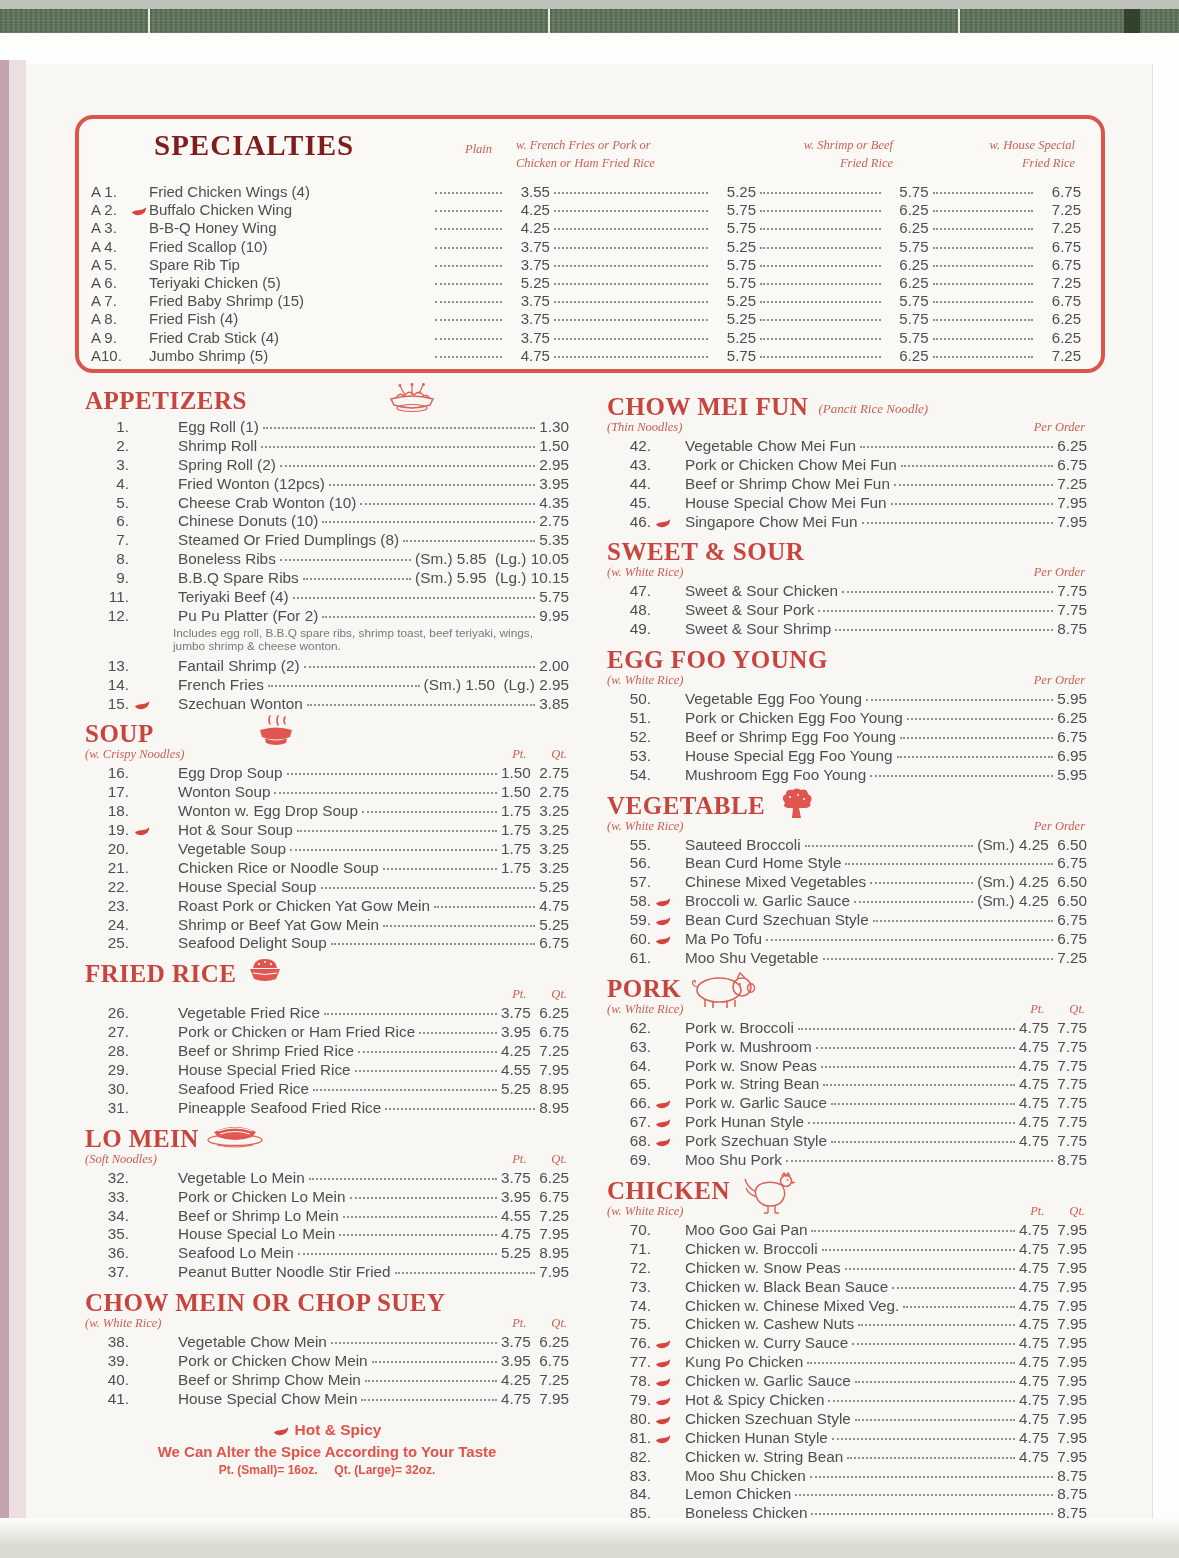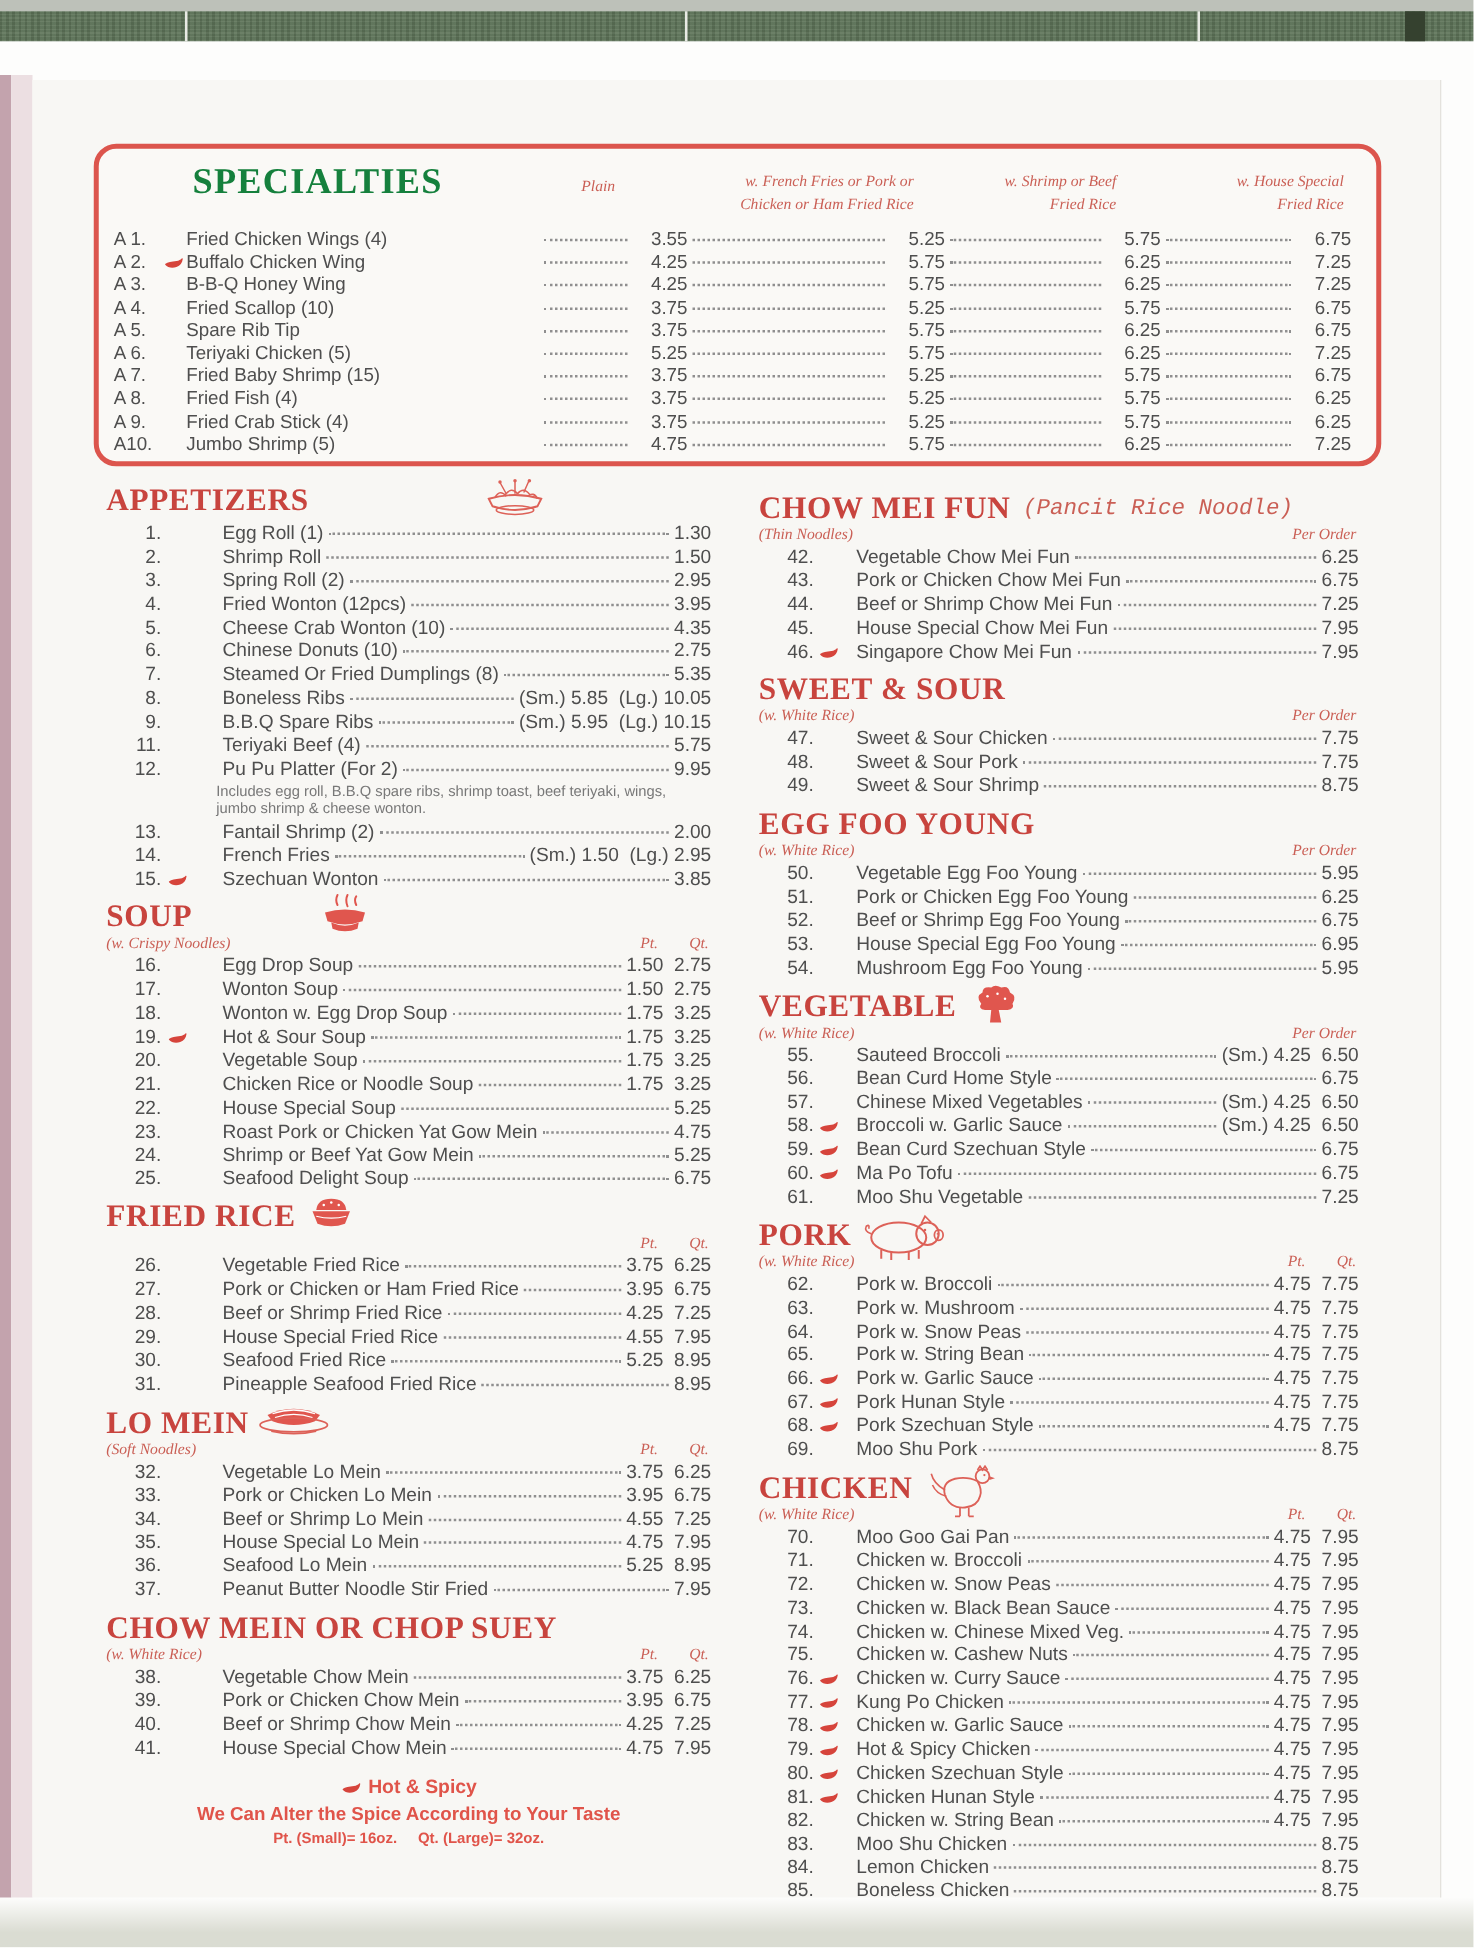--- a/index.html
+++ b/index.html
@@ -15,44 +15,44 @@
   .bottom-band{position:absolute;left:0;top:1518px;width:1179px;height:40px;
      background:linear-gradient(to bottom,rgba(226,229,220,0),#dadcd2 70%);}
   .pink1{position:absolute;left:0;top:60px;width:9px;height:1458px;background:#c3a3ad;}
   .pink2{position:absolute;left:9px;top:60px;width:17px;height:1458px;background:#ecdfe2;}
   .paper{position:absolute;left:26px;top:64px;width:1126px;height:1454px;background:#f8f7f4;
      border-right:1px solid #e4e2dd;}
   
   .spec-box{position:absolute;left:49px;top:51px;width:1022px;height:250px;
      border:4px solid #dc554d;border-radius:18px;background:#faf9f6;}
   .spec-title{position:absolute;left:75px;top:10px;font-family:"Liberation Serif","DejaVu Serif",serif;
-     font-weight:bold;font-size:29px;color:#15803d;letter-spacing:1px;}
+     font-weight:bold;font-size:29px;color:#7f1d1d;letter-spacing:1px;}
   .spec-col{position:absolute;font-family:"Liberation Serif","DejaVu Serif",serif;font-style:italic;
      font-size:12.5px;color:#ca5f55;line-height:1.4;white-space:pre-line;}
   .spec-col.c0{left:386px;top:22px;width:70px;text-align:left;}
-  .spec-col.c1{right:370px;top:18px;width:215px;text-align:right;}
+  .spec-col.c1{right:370px;top:18px;width:215px;text-align:left;}
   .spec-col.c2{right:208px;top:18px;width:150px;text-align:right;}
   .spec-col.c3{right:26px;top:18px;width:160px;text-align:right;}
   .spec-rows{position:absolute;left:12px;right:20px;top:64px;}
   .srow{display:flex;align-items:baseline;height:18.2px;font-size:15px;color:#4e4e4e;}
   .srow .num{flex:none;width:40px;white-space:pre;}
   .srow .chili-slot{flex:none;width:18px;position:relative;top:1px;}
   .srow .name{flex:none;width:282px;white-space:nowrap;}
   .srow .p{flex:none;width:44px;text-align:right;white-space:pre;}
   .dots{flex:1;border-bottom:2px dotted #8f8f8f;margin:0 4px;transform:translateY(-3px);min-width:8px;}
   .srow .d1{flex:1.0;} .srow .d2{flex:2.3;} .srow .d3{flex:1.8;} .srow .d4{flex:1.5;}
   
   .col{position:absolute;}
   .col-left{left:59px;top:324px;width:484px;}
   .col-right{left:581px;top:330px;width:480px;}
   .section{position:relative;margin-bottom:8px;}
   .sec-head{display:flex;align-items:flex-end;}
   .sec-title{font-family:"Liberation Serif","DejaVu Serif",serif;font-weight:bold;font-size:25px;
      line-height:26px;color:#c8443e;letter-spacing:.5px;white-space:nowrap;}
-  .sec-suffix{font-family:Liberation Mono, monospace;font-style:italic;font-size:18px;
+  .sec-suffix{font-family:Liberation Serif, serif;font-style:italic;font-size:13px;
      color:#ca5f55;margin-left:10px;padding-bottom:3px;white-space:nowrap;}
   .sec-icon{position:absolute;top:-6px;}
   .sub-row{display:flex;justify-content:space-between;align-items:flex-end;min-height:15px;margin:0 0 2px;}
   .sec-sub,.price-head{font-family:"Liberation Serif","DejaVu Serif",serif;font-style:italic;
      font-size:12.5px;color:#ca5f55;}
   .price-head{white-space:pre;margin-right:2px;margin-left:auto;}
   .mi{display:flex;align-items:baseline;height:18.9px;font-size:15.3px;color:#4e4e4e;}
   .mi .num{flex:none;width:44px;text-align:right;}
   .mi .chili-slot{flex:none;position:relative;top:1px;}
   .col-left .mi .chili-slot{width:44px;padding-left:5px;}

